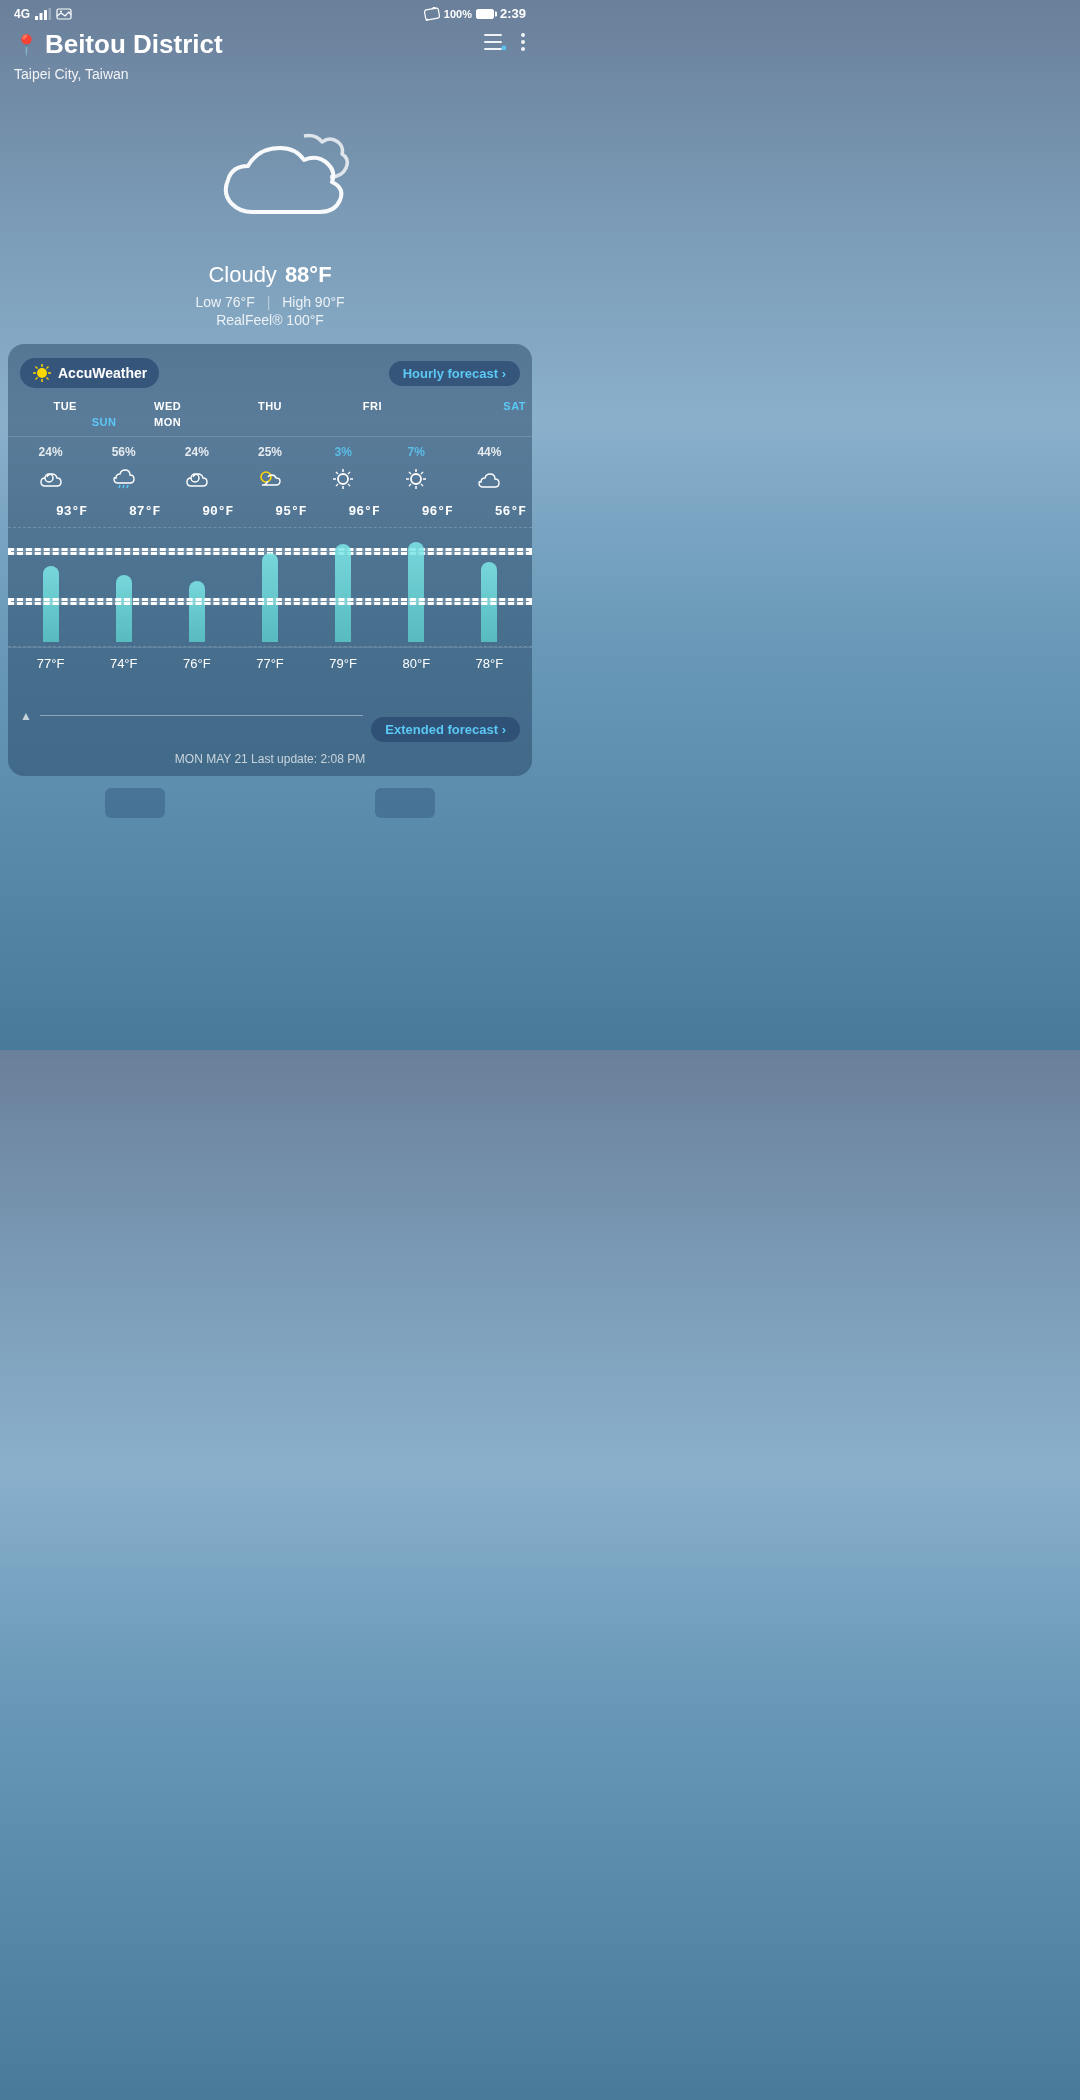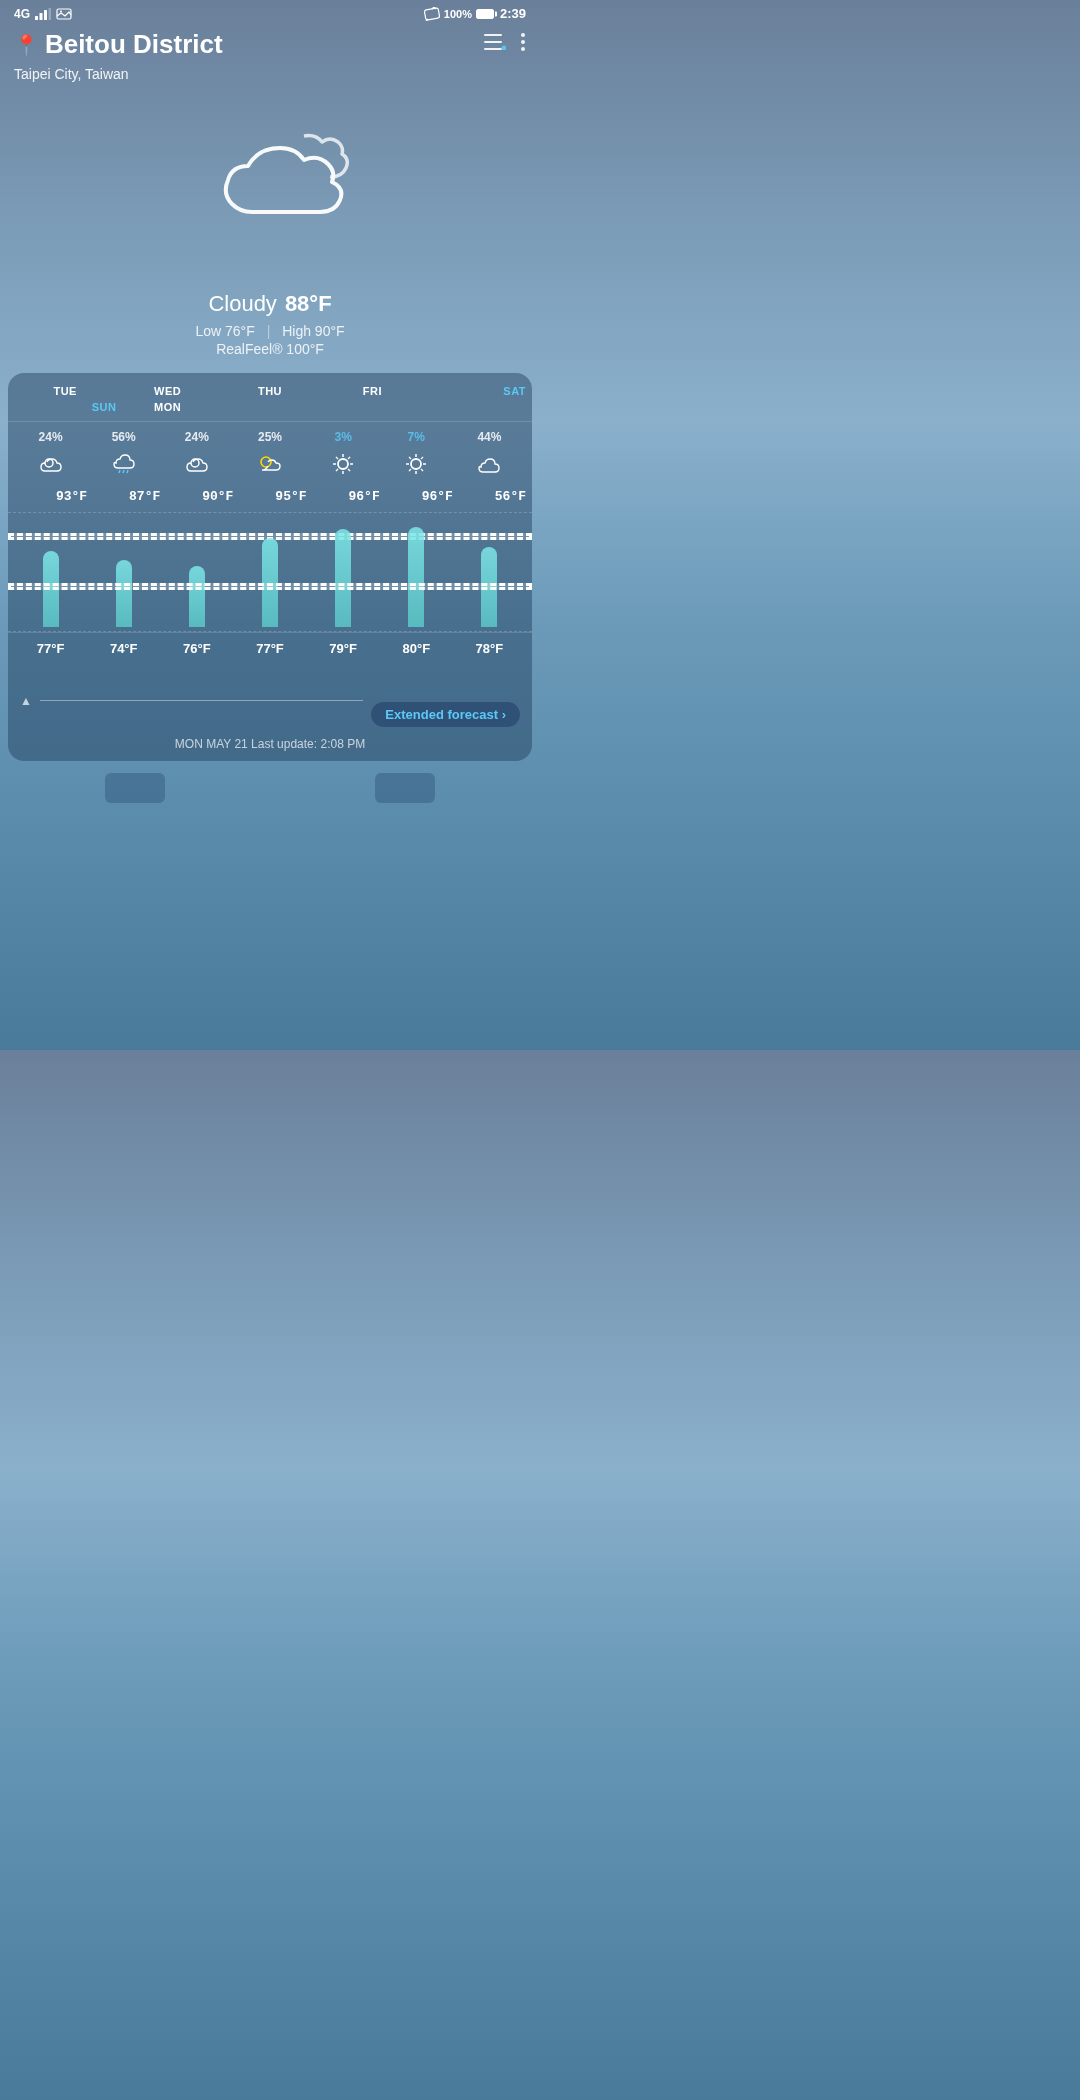--- a/index.html
+++ b/index.html
@@ -244,21 +244,21 @@
     
     .low-row {
       display: grid;
       grid-template-columns: repeat(7, 1fr);
       padding: 8px 6px 10px;
       border-top: 1px solid rgba(255,255,255,0.15);
     }
     .low-col {
       text-align: center;
       font-size: 13px;
-      font-weight: 700;
+      font-weight: 400;
     }
 
     
     .bottom-bar {
       display: flex;
       justify-content: space-between;
       align-items: center;
       padding: 8px 12px 4px;
     }
     .triangle-icon { font-size: 12px; opacity: 0.7; }
@@ -361,34 +361,51 @@
 <div class="cloud-section">
   <svg class="cloud-svg" width="180" height="120" viewBox="0 0 180 120">
 
     <path d="M140 90 Q155 90 160 78 Q165 66 152 60 Q156 50 148 42 Q138 32 124 38 Q116 26 100 26 Q78 26 68 44 Q52 44 48 58 Q42 72 52 82 Q60 90 72 90 Z" fill="none" stroke="white" stroke-width="4" stroke-linejoin="round"></path>
 
     <path d="M150 55 Q162 55 166 46 Q170 37 162 32 Q164 25 158 20 Q150 14 142 20 Q136 12 124 14" fill="none" stroke="white" stroke-width="3.5" stroke-linejoin="round" opacity="0.8"></path>
   </svg>
 </div>
 
 <div class="current-weather">
-  <div style="display:flex;justify-content:center;align-items:baseline;gap:8px;margin-top:29px;">
+  <div style="display:flex;justify-content:center;align-items:baseline;gap:8px;">
     <span class="current-condition">Cloudy</span>
     <span class="current-temp">88°F</span>
   </div>
   <div class="temp-range">
     <span>Low <span>76°F</span></span>
     <span class="temp-divider">|</span>
     <span>High <span>90°F</span></span>
   </div>
   <div class="realfeel">RealFeel® 100°F</div>
 </div>
 
 <div class="forecast-panel">
 
+  <div class="accu-header">
+    <div class="accu-logo">
+      <svg width="20" height="20" viewBox="0 0 20 20">
+        <circle cx="10" cy="10" r="5" fill="#ffd700"></circle>
+        <line x1="10" y1="1" x2="10" y2="4" stroke="#ffd700" stroke-width="1.5"></line>
+        <line x1="10" y1="16" x2="10" y2="19" stroke="#ffd700" stroke-width="1.5"></line>
+        <line x1="1" y1="10" x2="4" y2="10" stroke="#ffd700" stroke-width="1.5"></line>
+        <line x1="16" y1="10" x2="19" y2="10" stroke="#ffd700" stroke-width="1.5"></line>
+        <line x1="3.5" y1="3.5" x2="5.6" y2="5.6" stroke="#ffd700" stroke-width="1.2"></line>
+        <line x1="14.4" y1="14.4" x2="16.5" y2="16.5" stroke="#ffd700" stroke-width="1.2"></line>
+        <line x1="16.5" y1="3.5" x2="14.4" y2="5.6" stroke="#ffd700" stroke-width="1.2"></line>
+        <line x1="5.6" y1="14.4" x2="3.5" y2="16.5" stroke="#ffd700" stroke-width="1.2"></line>
+      </svg>
+      <span style="font-size:14px;">AccuWeather</span>
+    </div>
+    <div class="hourly-btn">Hourly forecast  ›</div>
+  </div>
 
   <div class="days-row" id="days-row">
       <div class="day-col">TUE</div>
       <div class="day-col">WED</div>
       <div class="day-col">THU</div>
       <div class="day-col">FRI</div>
       <div class="day-col highlight">SAT</div>
       <div class="day-col highlight">SUN</div>
       <div class="day-col">MON</div>
     </div>

